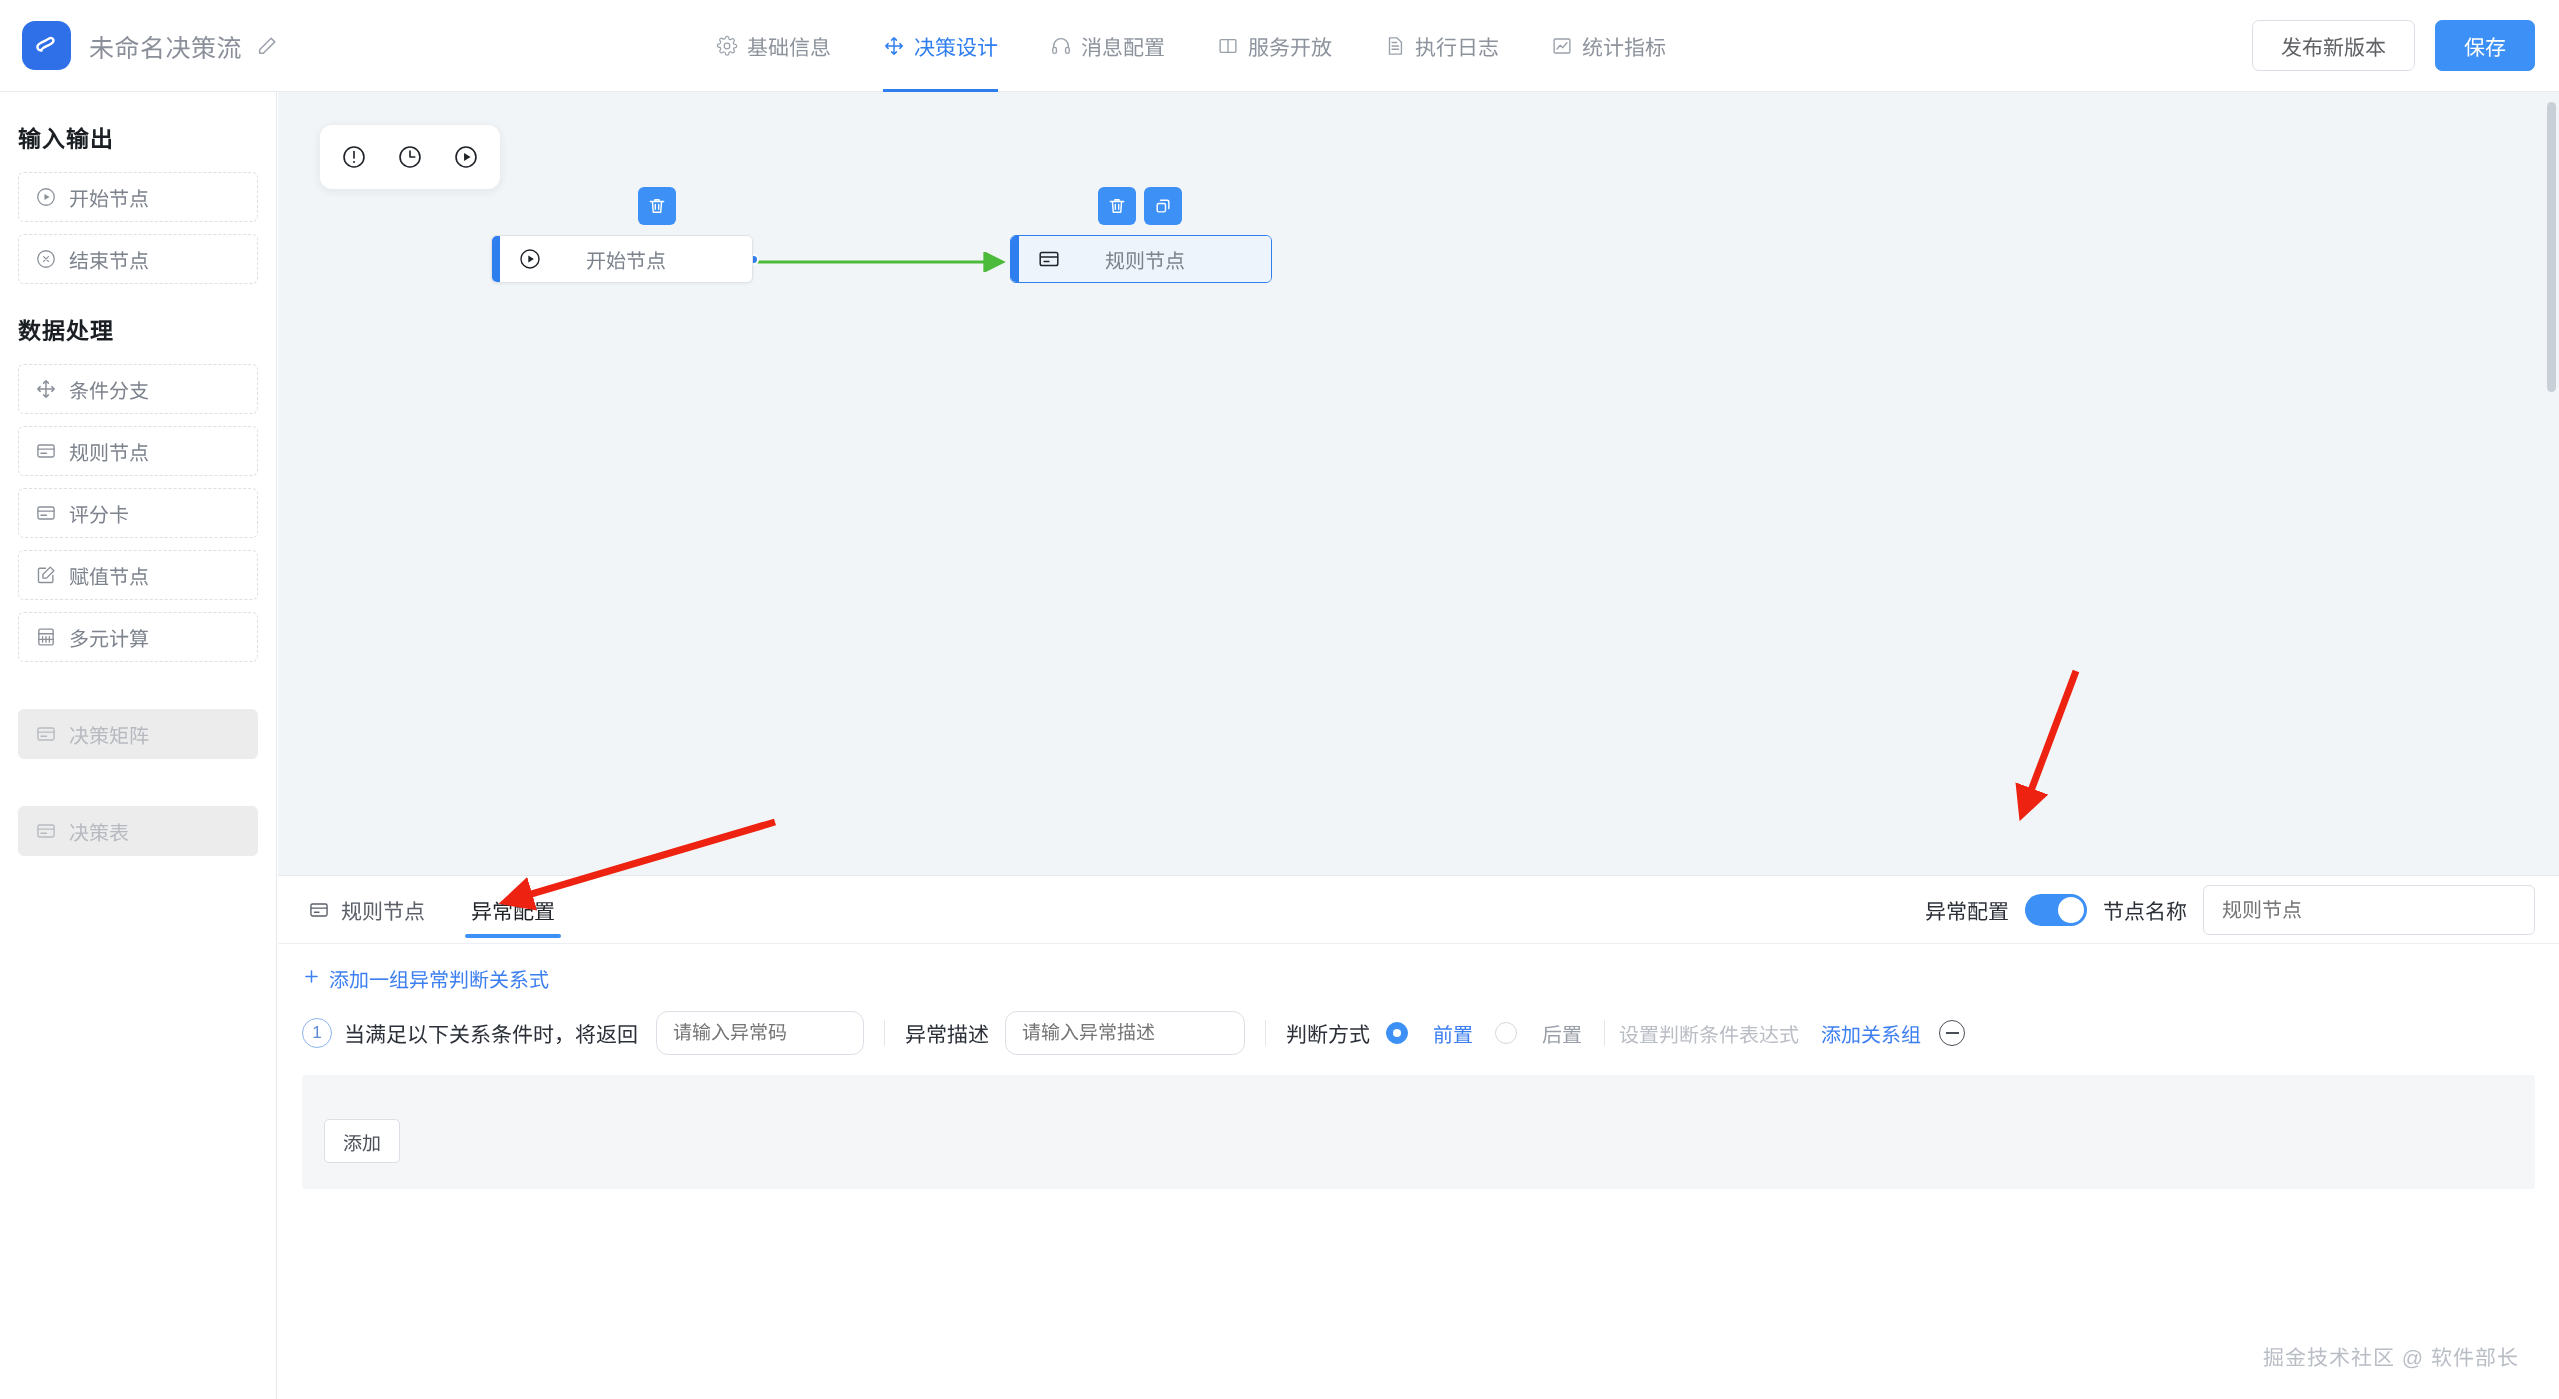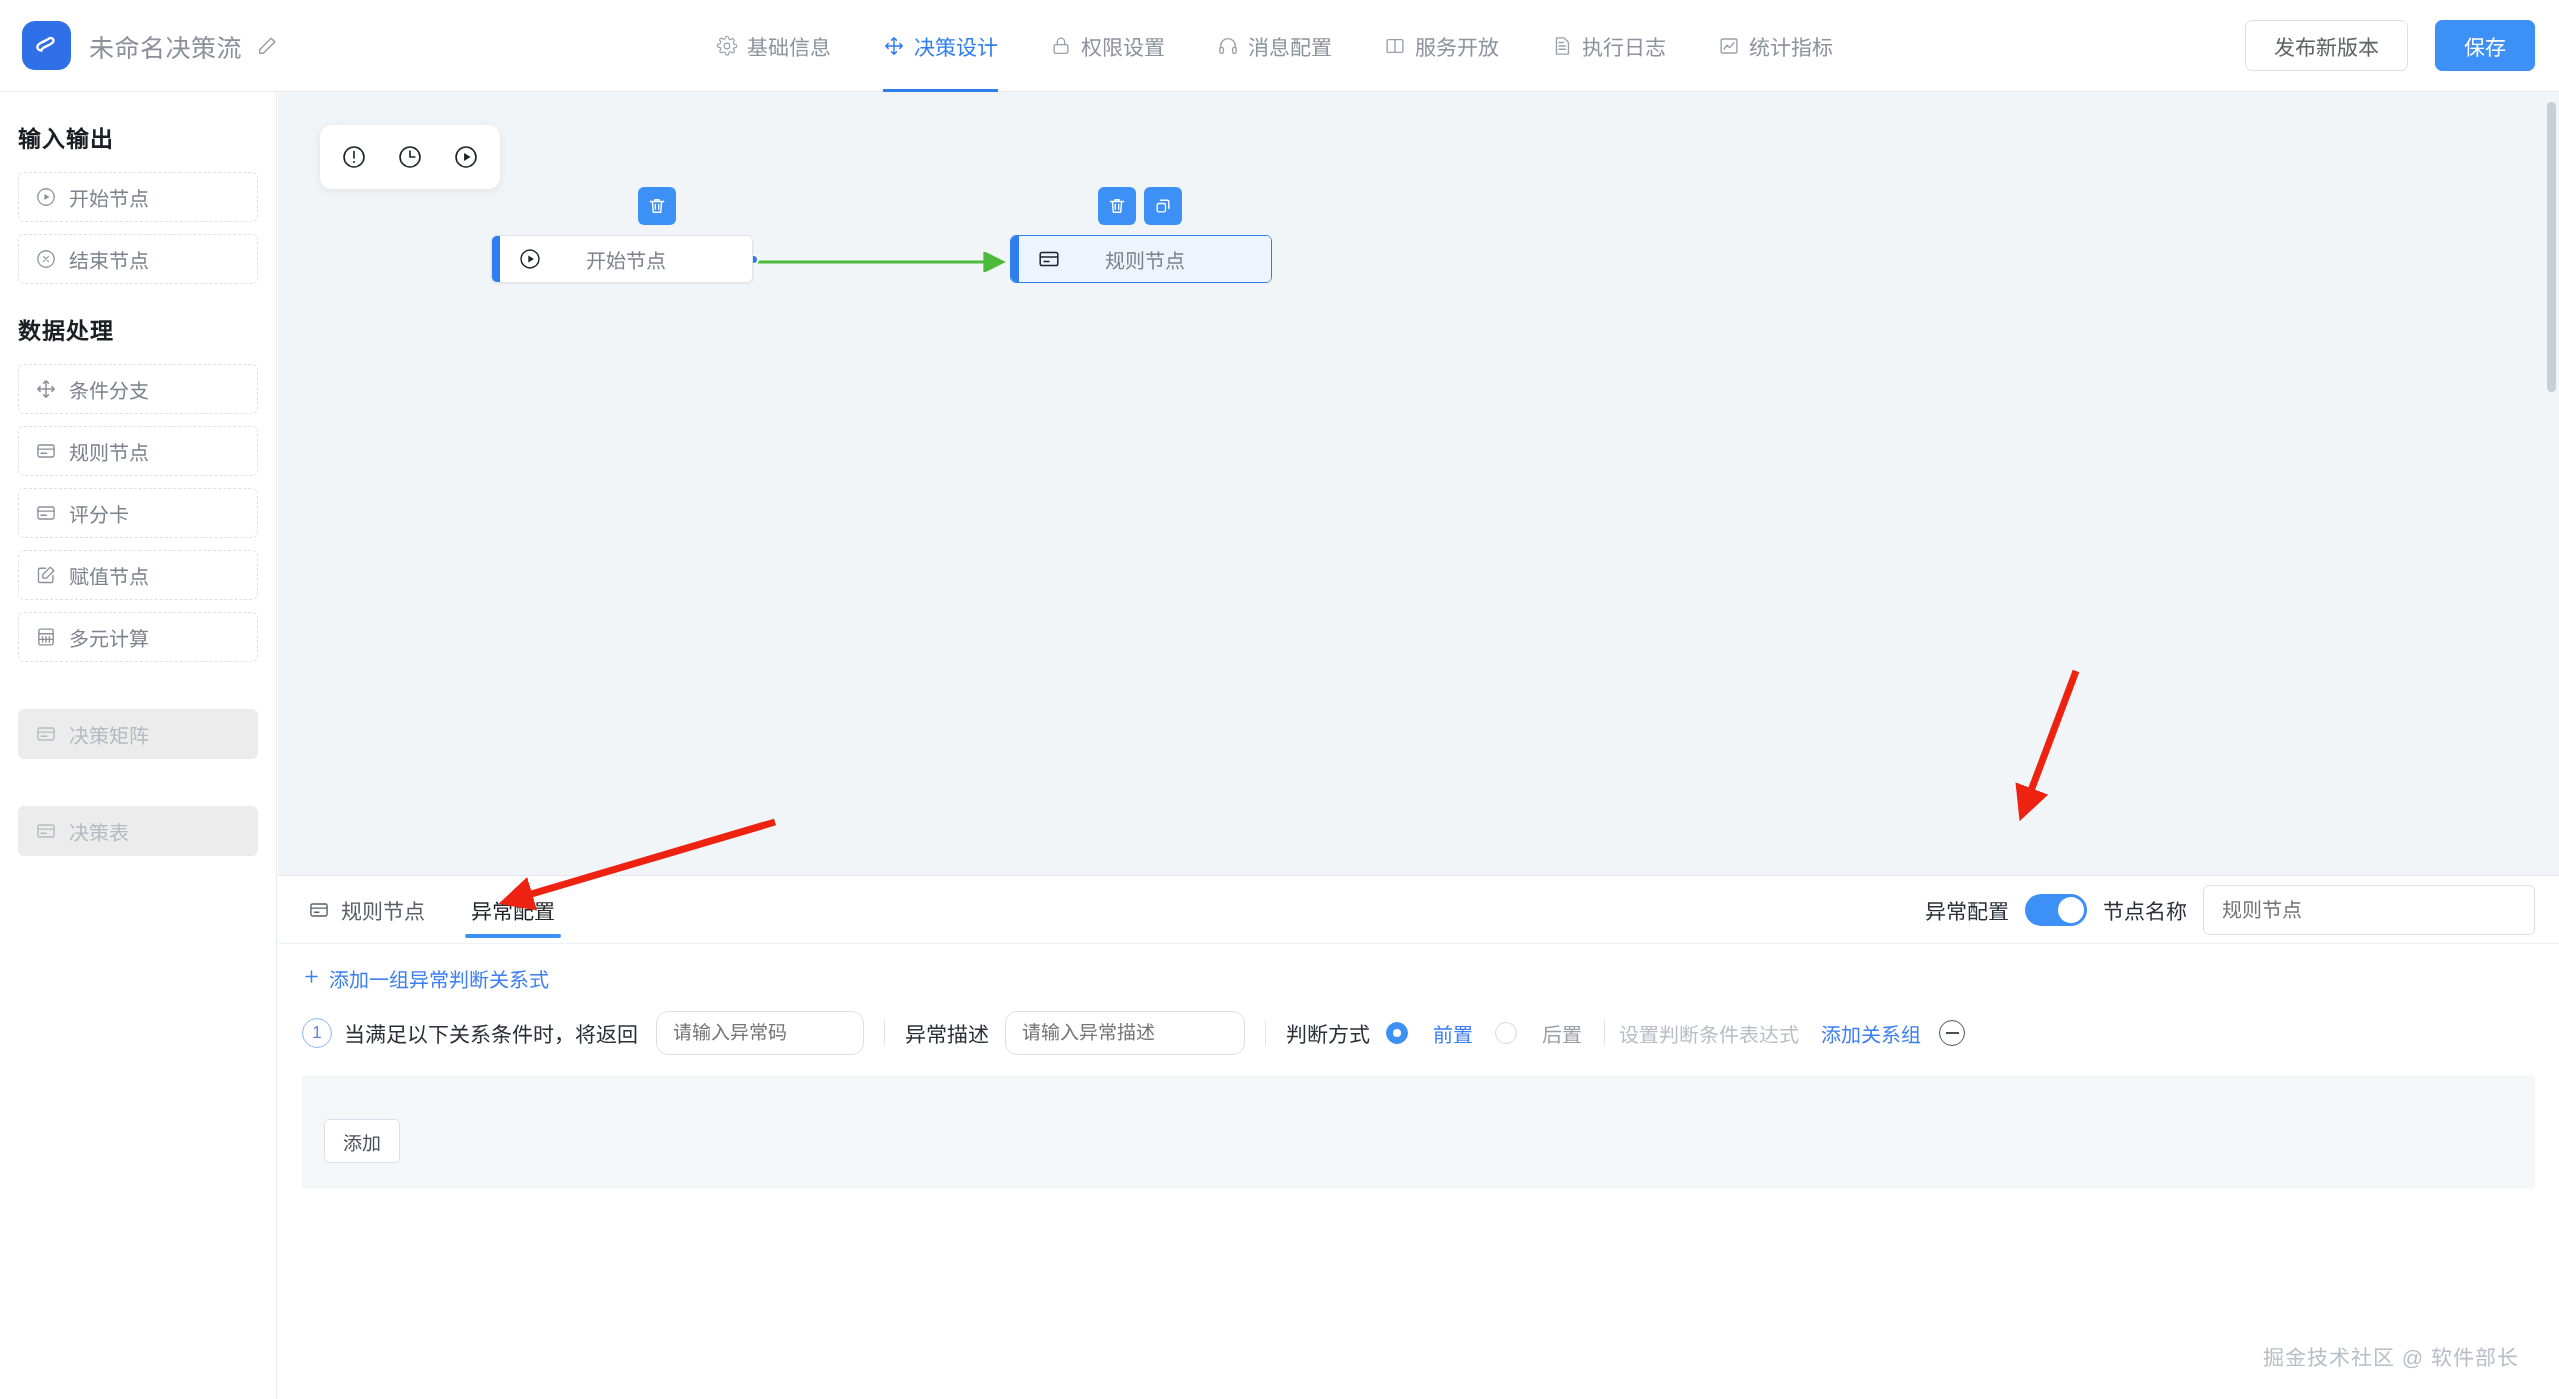--- a/index.html
+++ b/index.html
@@ -39,21 +39,21 @@
     position: relative; white-space: nowrap;
   }
   .nav-item .ico { display: flex; align-items: center; color: #9aa0aa; }
   .nav-item.active { color: #2f7ef0; }
   .nav-item.active .ico { color: #2f7ef0; }
   .nav-item.active::after {
     content: ""; position: absolute; left: 26px; right: 26px; bottom: 0;
     height: 3px; background: #2f7ef0;
   }
 
-  .topbar-actions { position: absolute; right: 24px; top: 20px; display: flex; gap: 27px; align-items: center; }
+  .topbar-actions { position: absolute; right: 24px; top: 20px; display: flex; gap: 20px; align-items: center; }
   .btn {
     height: 51px; padding: 0 28px; border-radius: 7px; font-size: 21px;
     display: flex; align-items: center; justify-content: center; cursor: pointer;
     white-space: nowrap;
   }
   .btn-ghost { background: #fff; border: 1px solid #dcdfe6; color: #606266; }
   .btn-primary { background: #3d90f5; border: 1px solid #3d90f5; color: #fff; }
 
   
   .sidebar {
@@ -280,29 +280,20 @@
           <span class="ico">
             <svg width="22" height="22" viewBox="0 0 24 24" fill="none" stroke="currentColor" stroke-width="1.6" stroke-linecap="round" stroke-linejoin="round">
               <path d="M12 3v18M3 12h18M12 3l-2.6 2.6M12 3l2.6 2.6M12 21l-2.6-2.6M12 21l2.6-2.6M3 12l2.6-2.6M3 12l2.6 2.6M21 12l-2.6-2.6M21 12l-2.6 2.6"></path>
             </svg>
           </span>
           <span>决策设计</span>
         </div>
         <div class="nav-item">
           <span class="ico">
             <svg width="22" height="22" viewBox="0 0 24 24" fill="none" stroke="currentColor" stroke-width="1.5" stroke-linecap="round" stroke-linejoin="round">
-              <rect x="4.5" y="10.5" width="15" height="9.5" rx="1.6"></rect>
-              <path d="M8 10.5V7.4A4 4 0 0 1 16 7.4v3.1"></path>
-            </svg>
-          </span>
-          <span>权限设置</span>
-        </div>
-        <div class="nav-item">
-          <span class="ico">
-            <svg width="22" height="22" viewBox="0 0 24 24" fill="none" stroke="currentColor" stroke-width="1.5" stroke-linecap="round" stroke-linejoin="round">
               <path d="M4 14v-2a8 8 0 0 1 16 0v2"></path>
               <rect x="3" y="13.5" width="4" height="6.5" rx="1.8"></rect>
               <rect x="17" y="13.5" width="4" height="6.5" rx="1.8"></rect>
             </svg>
           </span>
           <span>消息配置</span>
         </div>
         <div class="nav-item">
           <span class="ico">
             <svg width="22" height="22" viewBox="0 0 24 24" fill="none" stroke="currentColor" stroke-width="1.5" stroke-linecap="round" stroke-linejoin="round">

